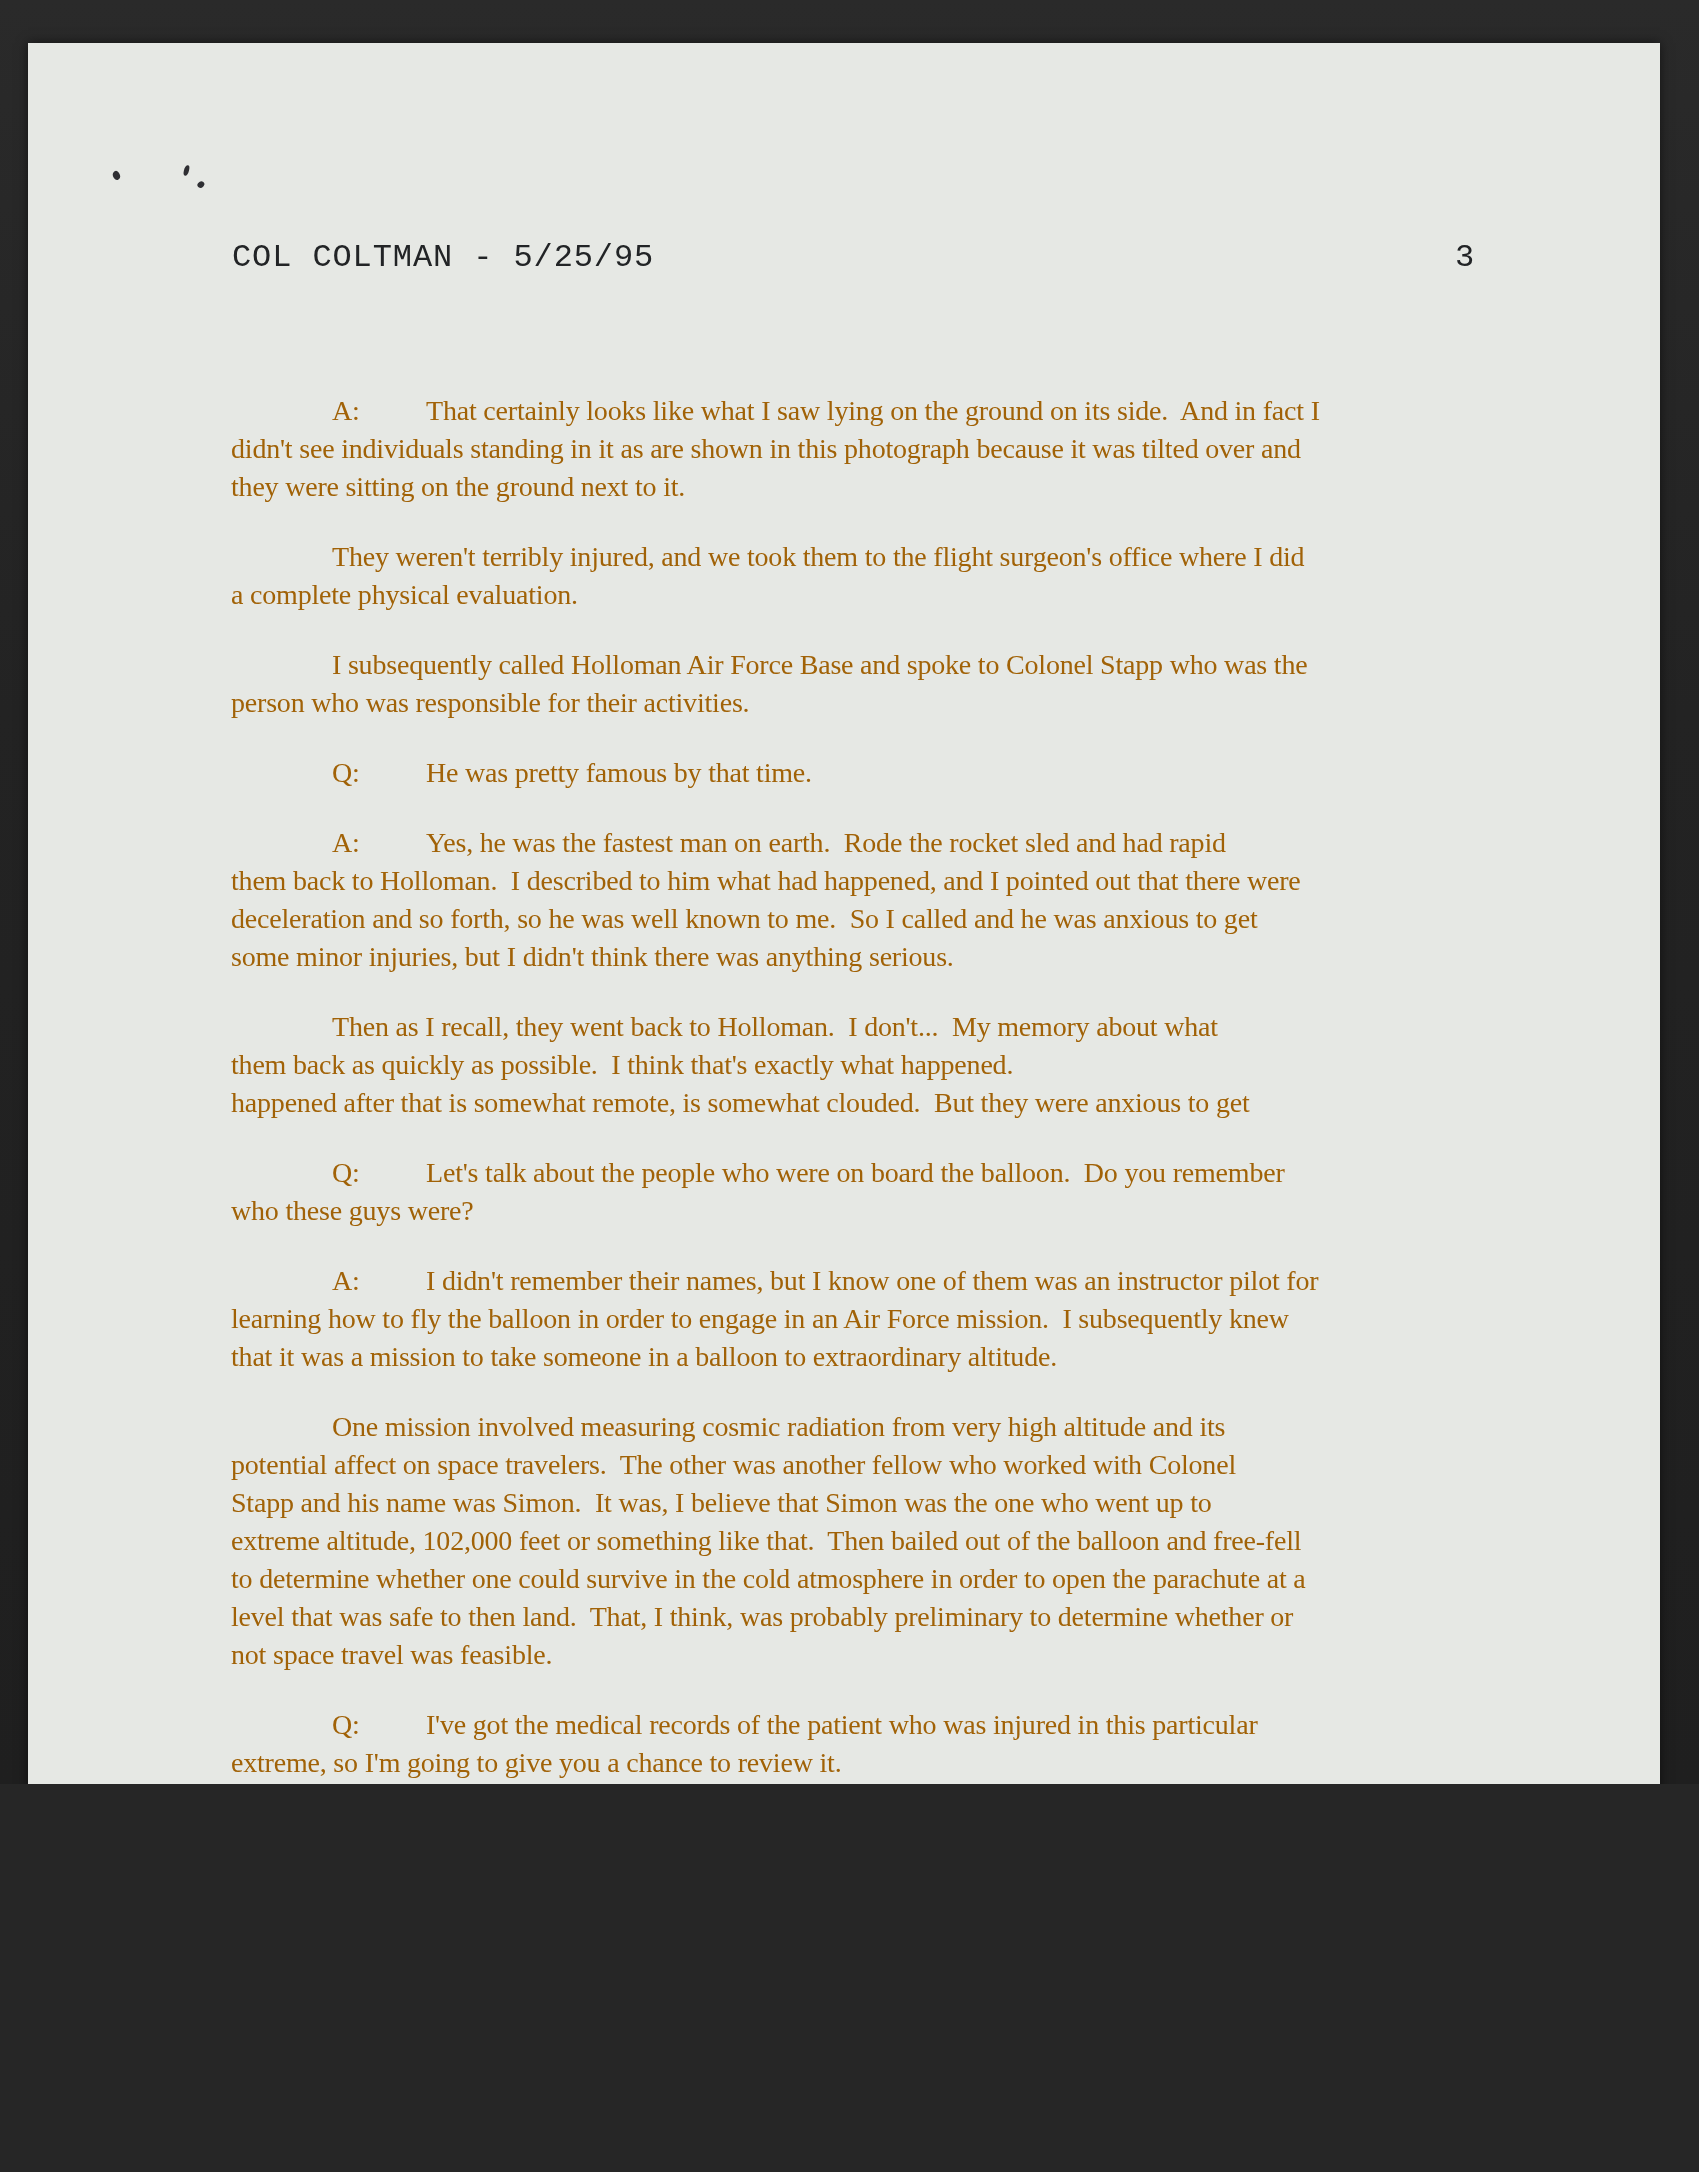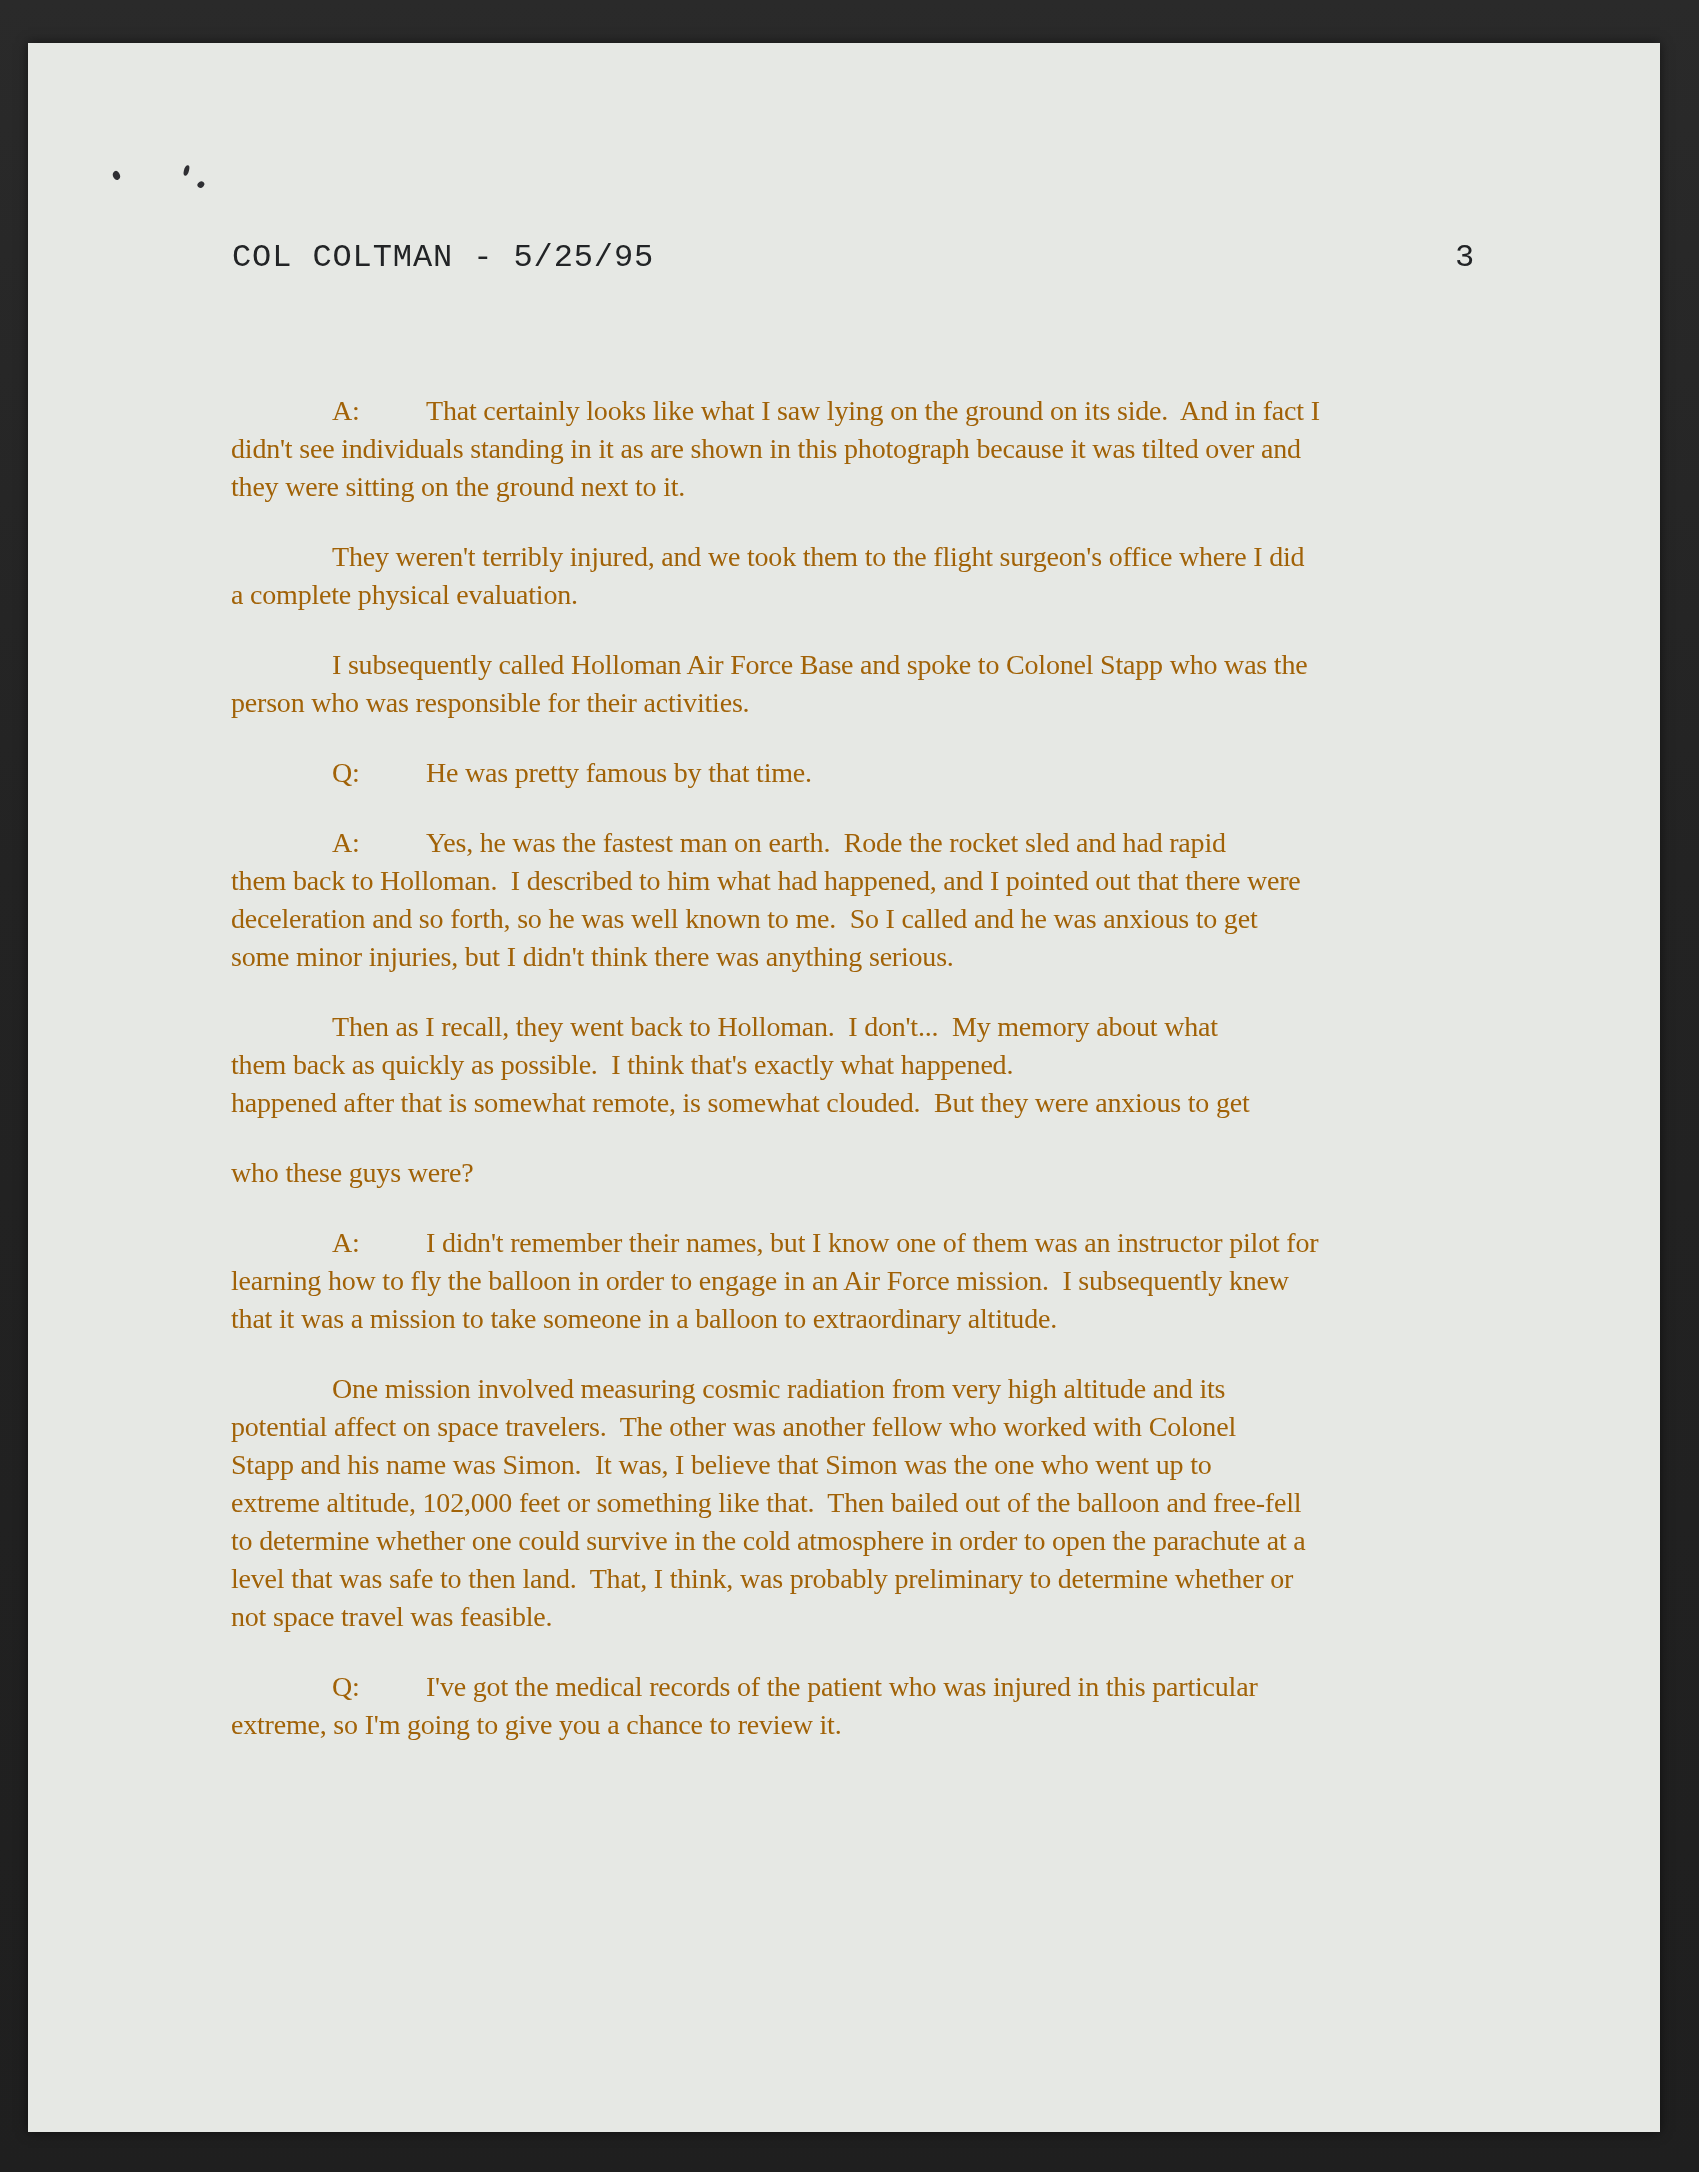--- a/index.html
+++ b/index.html
@@ -3,21 +3,21 @@
 <meta charset="utf-8">
 <style>
   html, body {
     margin: 0;
     padding: 0;
     background: #262626;
   }
   .scan-bg {
     position: relative;
     width: 1700px;
-    height: 2172px;
+    height: 1784px;
     background: linear-gradient(180deg, #2a2a2a 0%, #232323 40%, #1f1f1f 100%);
     overflow: hidden;
     font-family: "Liberation Serif", "DejaVu Serif", serif;
   }
   .paper {
     position: absolute;
     left: 28px;
     top: 43px;
     width: 1632px;
     height: 2089px;
@@ -108,20 +108,21 @@
           <div class="line"><span>them back to Holloman.  I described to him what had happened, and I pointed out that there were</span></div>
           <div class="line"><span>deceleration and so forth, so he was well known to me.  So I called and he was anxious to get</span></div>
           <div class="line"><span>some minor injuries, but I didn't think there was anything serious.</span></div>
         </div>
         <div class="para">
           <div class="line first"><span>Then as I recall, they went back to Holloman.  I don't...  My memory about what</span></div>
           <div class="line"><span>them back as quickly as possible.  I think that's exactly what happened.</span></div>
           <div class="line"><span>happened after that is somewhat remote, is somewhat clouded.  But they were anxious to get</span></div>
         </div>
         <div class="para">
+          <div class="line first"><span class="speaker">Q:</span><span>Let's talk about the people who were on board the balloon.  Do you remember</span></div>
           <div class="line"><span>who these guys were?</span></div>
         </div>
         <div class="para">
           <div class="line first"><span class="speaker">A:</span><span>I didn't remember their names, but I know one of them was an instructor pilot for</span></div>
           <div class="line"><span>learning how to fly the balloon in order to engage in an Air Force mission.  I subsequently knew</span></div>
           <div class="line"><span>that it was a mission to take someone in a balloon to extraordinary altitude.</span></div>
         </div>
         <div class="para">
           <div class="line first"><span>One mission involved measuring cosmic radiation from very high altitude and its</span></div>
           <div class="line"><span>potential affect on space travelers.  The other was another fellow who worked with Colonel</span></div>

